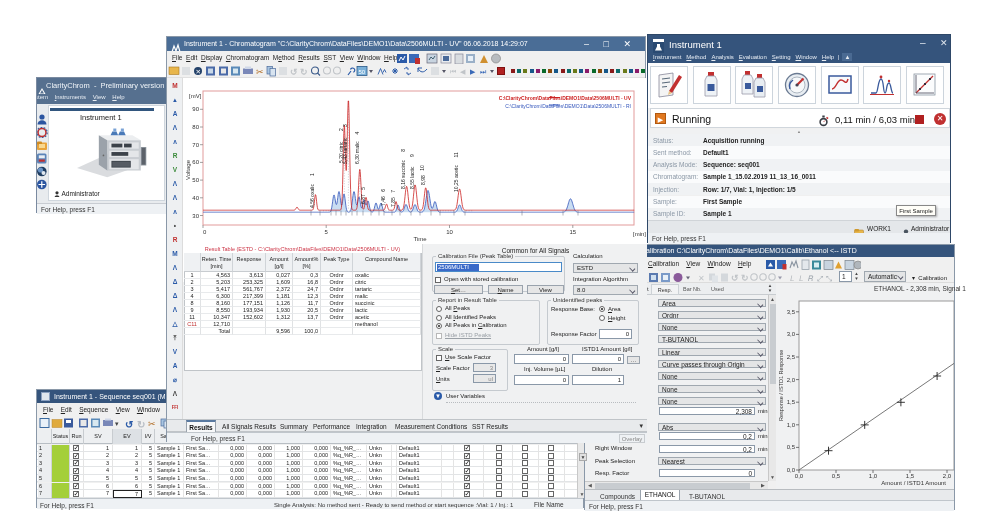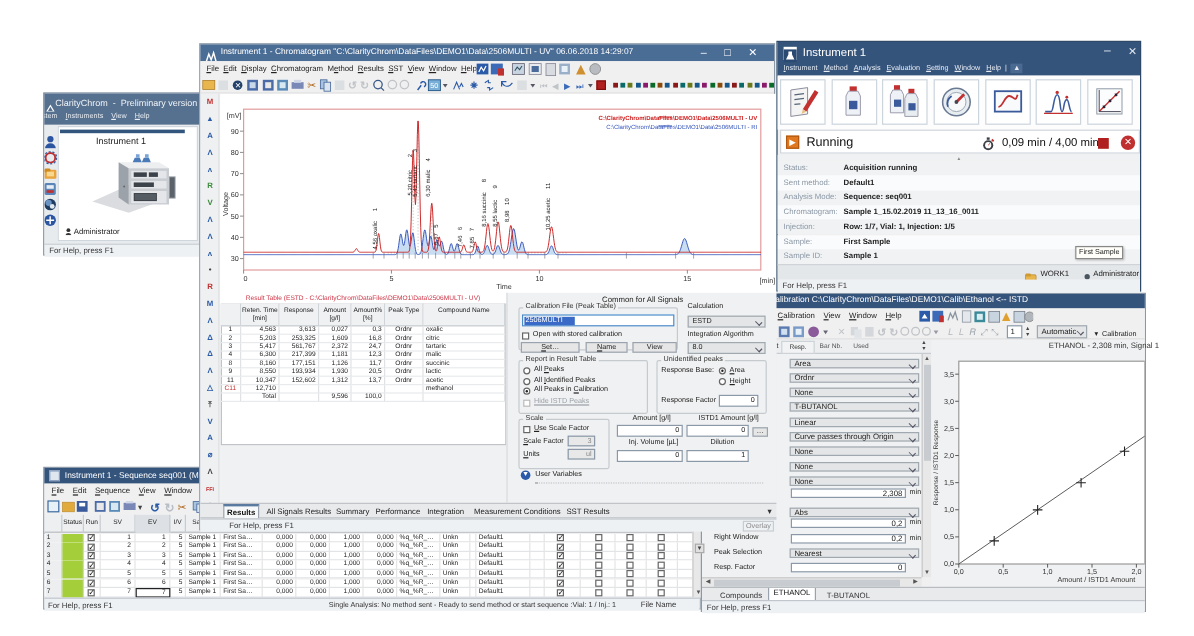--- a/index.html
+++ b/index.html
@@ -902,21 +902,21 @@
 <div class="abs" style="left:2px;top:73px;width:300px;height:20px;background:#fff;border:1px solid #d0d6dc;">
       <div class="abs" style="left:4px;top:4px;width:11px;height:11px;background:#e07820;border:1px solid #b05810;color:#fff;font-size:7px;text-align:center;line-height:11px;">▶</div>
       <div class="abs" style="left:21px;top:4px;font-size:10.5px;color:#111;">Running</div>
       <div class="abs" style="left:167px;top:4px;width:11px;height:12px;"><svg width="11" height="12">
           <circle cx="5.5" cy="7" r="4.2" fill="#3a3f46"></circle>
           <circle cx="5.5" cy="7" r="2.6" fill="#fff"></circle>
           <rect x="4.3" y="0.5" width="2.4" height="2" fill="#3a3f46"></rect>
           <rect x="8.2" y="2" width="2" height="1.6" fill="#c03030" transform="rotate(40 9 3)"></rect>
           <line x1="5.5" y1="7" x2="7" y2="5.5" stroke="#c03030" stroke-width="0.8"></line>
         </svg></div>
-      <div class="abs" style="left:184px;top:5px;font-size:9.5px;color:#111;">0,09 min / 4,00 min</div>
+      <div class="abs" style="left:184px;top:5px;font-size:9.5px;color:#111;">0,11 min / 6,03 min</div>
       <div class="abs" style="left:264px;top:6px;width:9px;height:9px;background:#b02020;"></div>
       <div class="abs" style="left:283px;top:4px;width:12px;height:12px;border-radius:6px;background:#c03030;color:#fff;font-size:8px;text-align:center;line-height:12px;">✕</div>
     </div>
 <div class="abs" style="left:0;top:94px;width:100%;height:5px;background:#f0f1f2;text-align:center;font-size:4px;color:#888;line-height:5px;">▲</div>
 <div class="abs" style="left:0;top:99.0px;width:100%;height:12.3px;background:#f0f2f4;">
       <div class="abs" style="left:5px;top:2.5px;font-size:6.5px;color:#8a97a5;">Status:</div>
       <div class="abs" style="left:55px;top:2.5px;font-size:6.5px;font-weight:bold;color:#222;">Acquisition running</div>
     </div>
 <div class="abs" style="left:0;top:111.3px;width:100%;height:12.3px;background:#fafbfc;">
       <div class="abs" style="left:5px;top:2.5px;font-size:6.5px;color:#8a97a5;">Sent method:</div>

